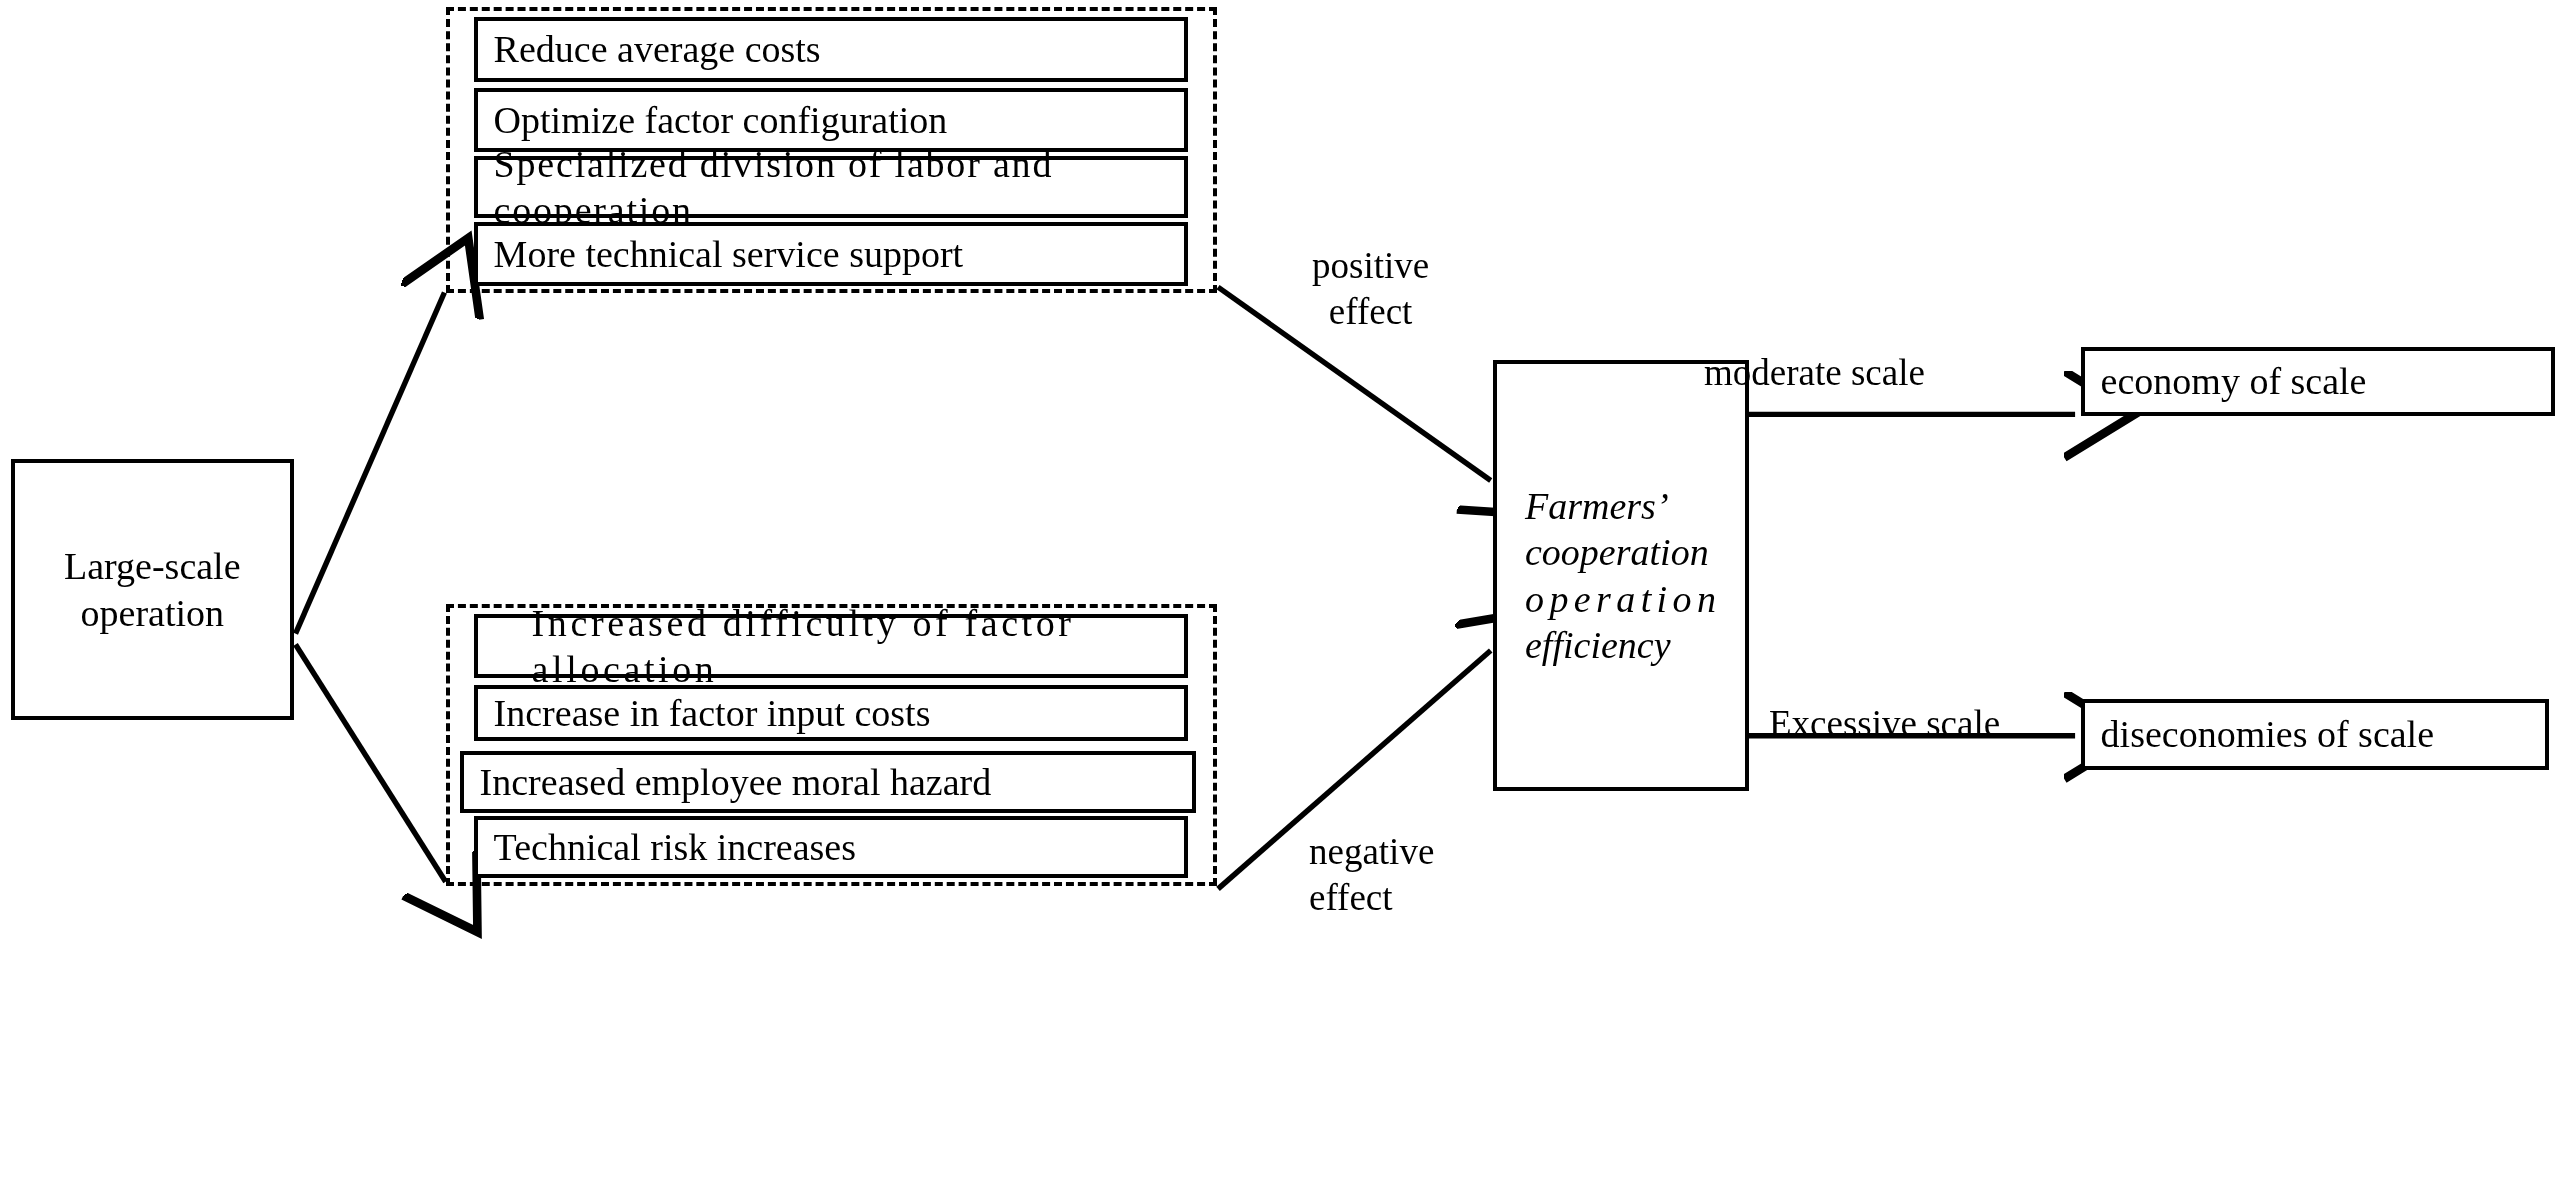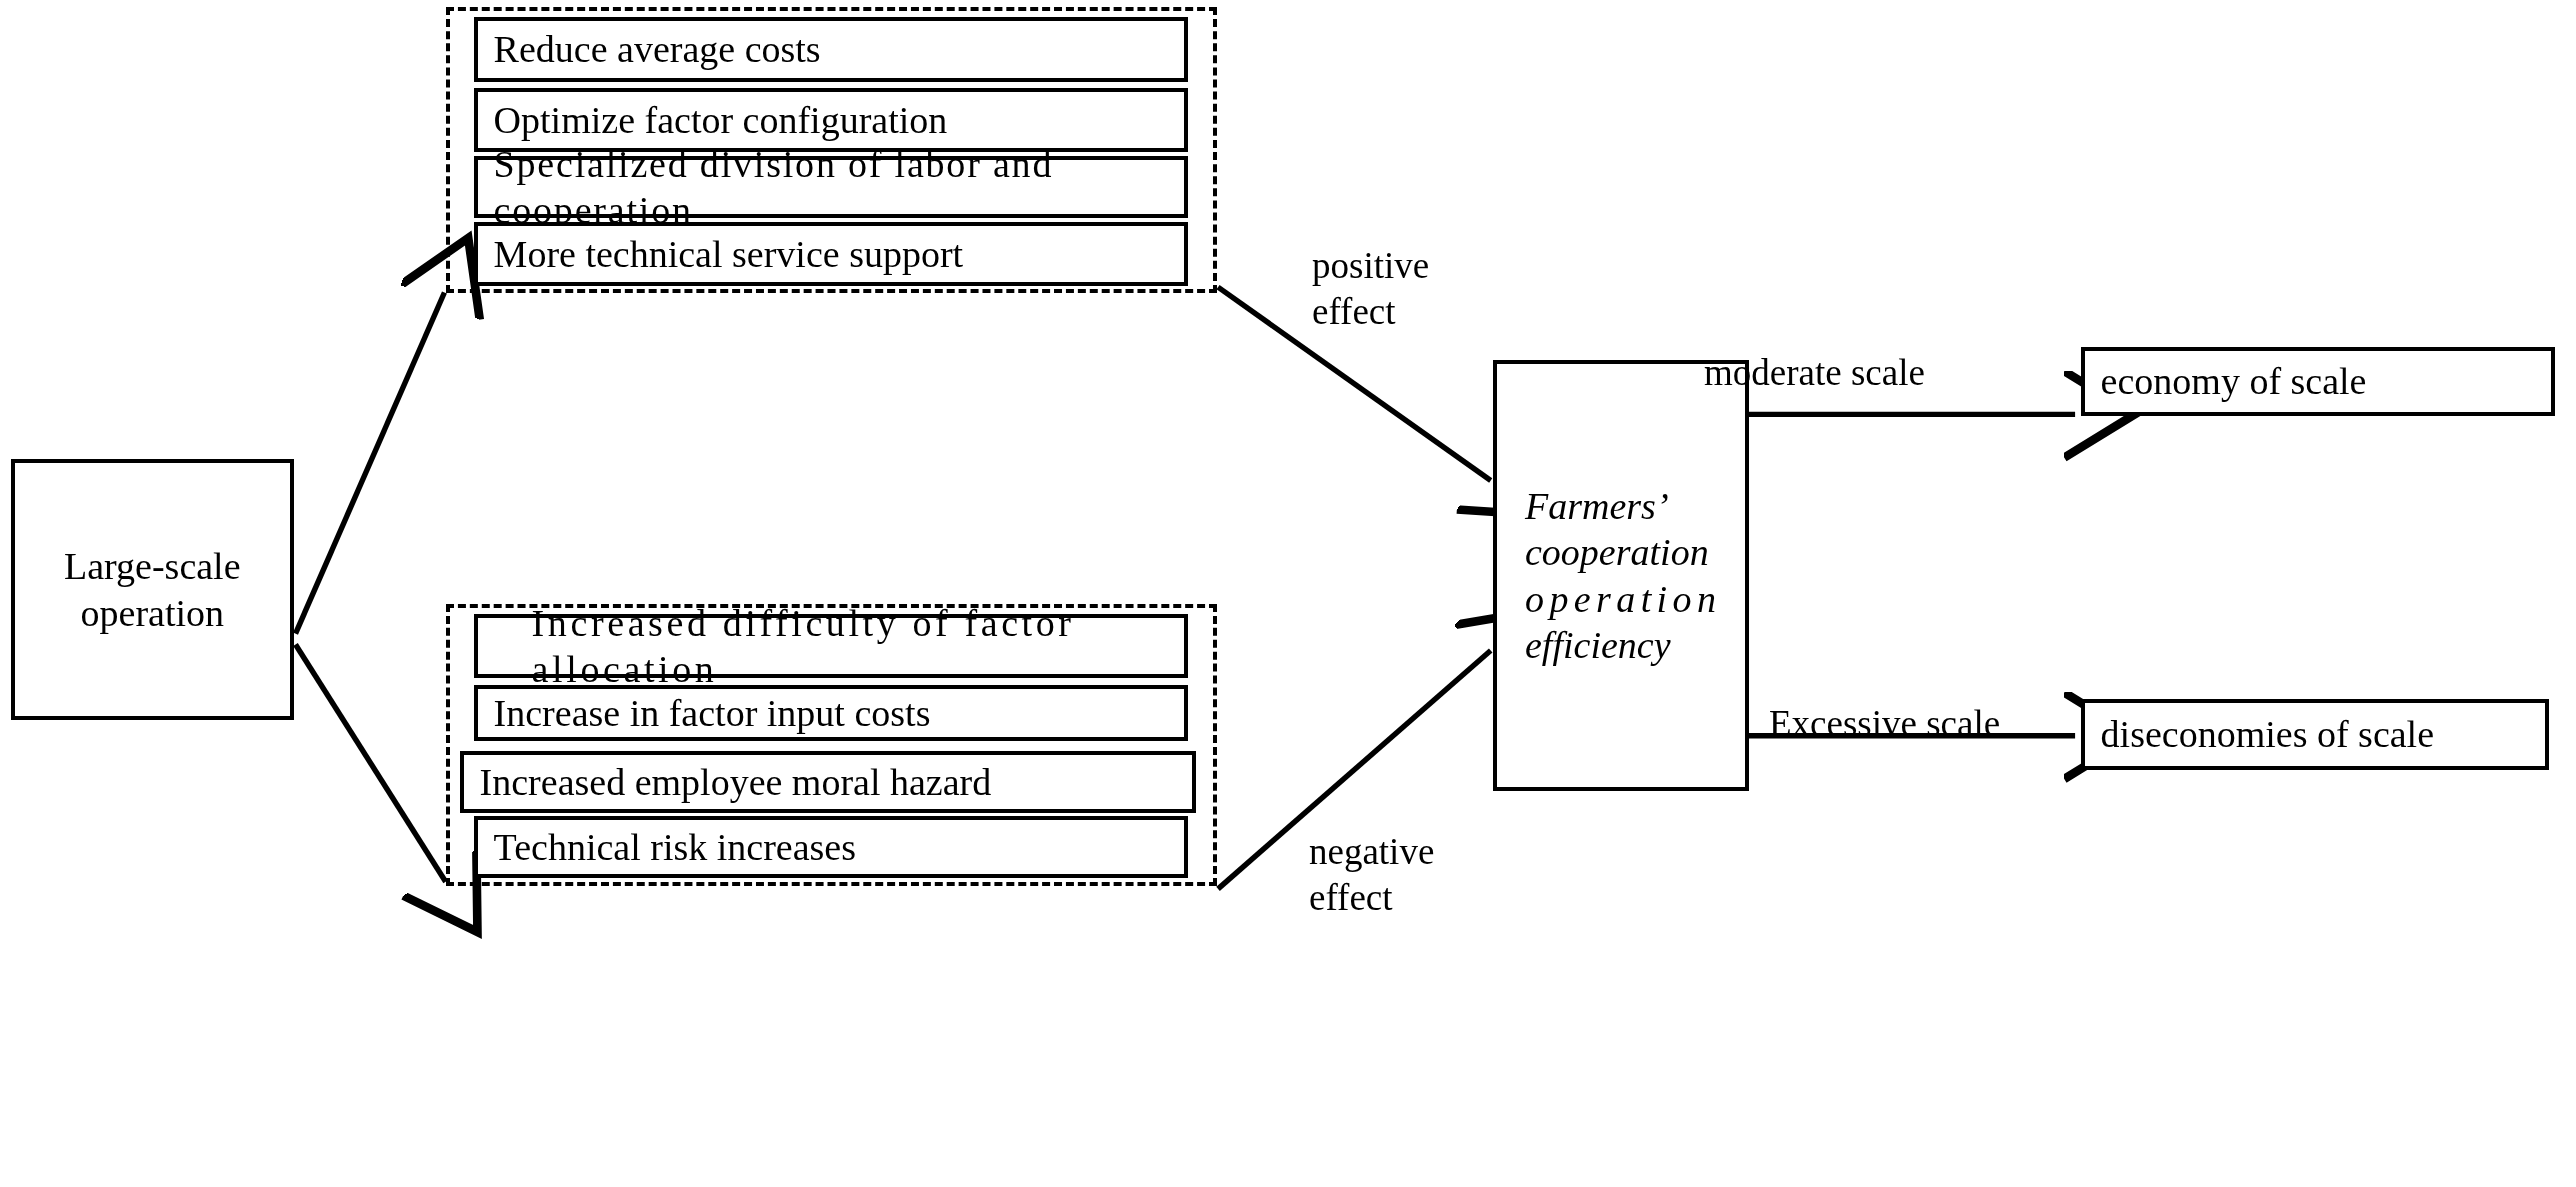--- a/index.html
+++ b/index.html
@@ -110,21 +110,21 @@
   </div>
 
   <div class="node left-align" style="left:2081px;top:347px;width:474px;height:69px;">
     <span class="txt">economy of scale</span>
   </div>
 
   <div class="node left-align" style="left:2081px;top:699px;width:468px;height:71px;">
     <span class="txt">diseconomies of scale</span>
   </div>
 
-  <div class="edge-label" style="left:1312px;top:243px;text-align:left;">positive
+  <div class="edge-label" style="left:1312px;top:243px;text-align:center;">positive
 effect</div>
 
   <div class="edge-label" style="left:1309px;top:829px;text-align:left;">negative
 effect</div>
 
   <div class="edge-label" style="left:1704px;top:350px;">moderate scale</div>
 
   <div class="edge-label" style="left:1769px;top:701px;">Excessive scale</div>
 
 </div>

